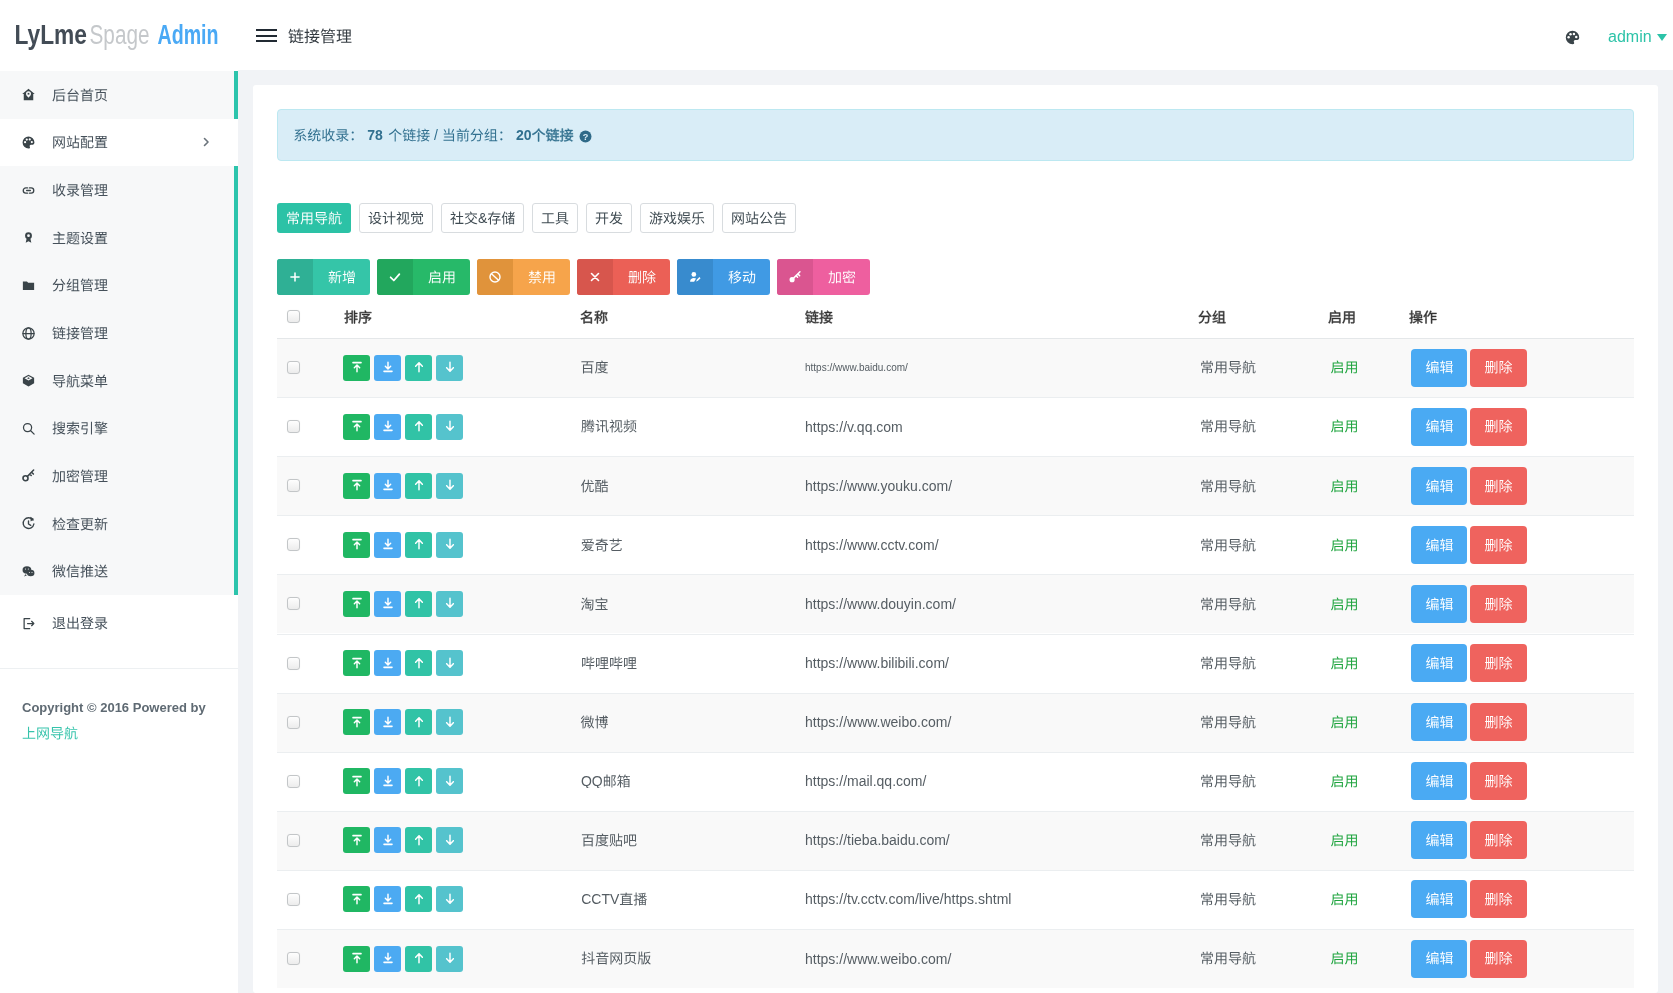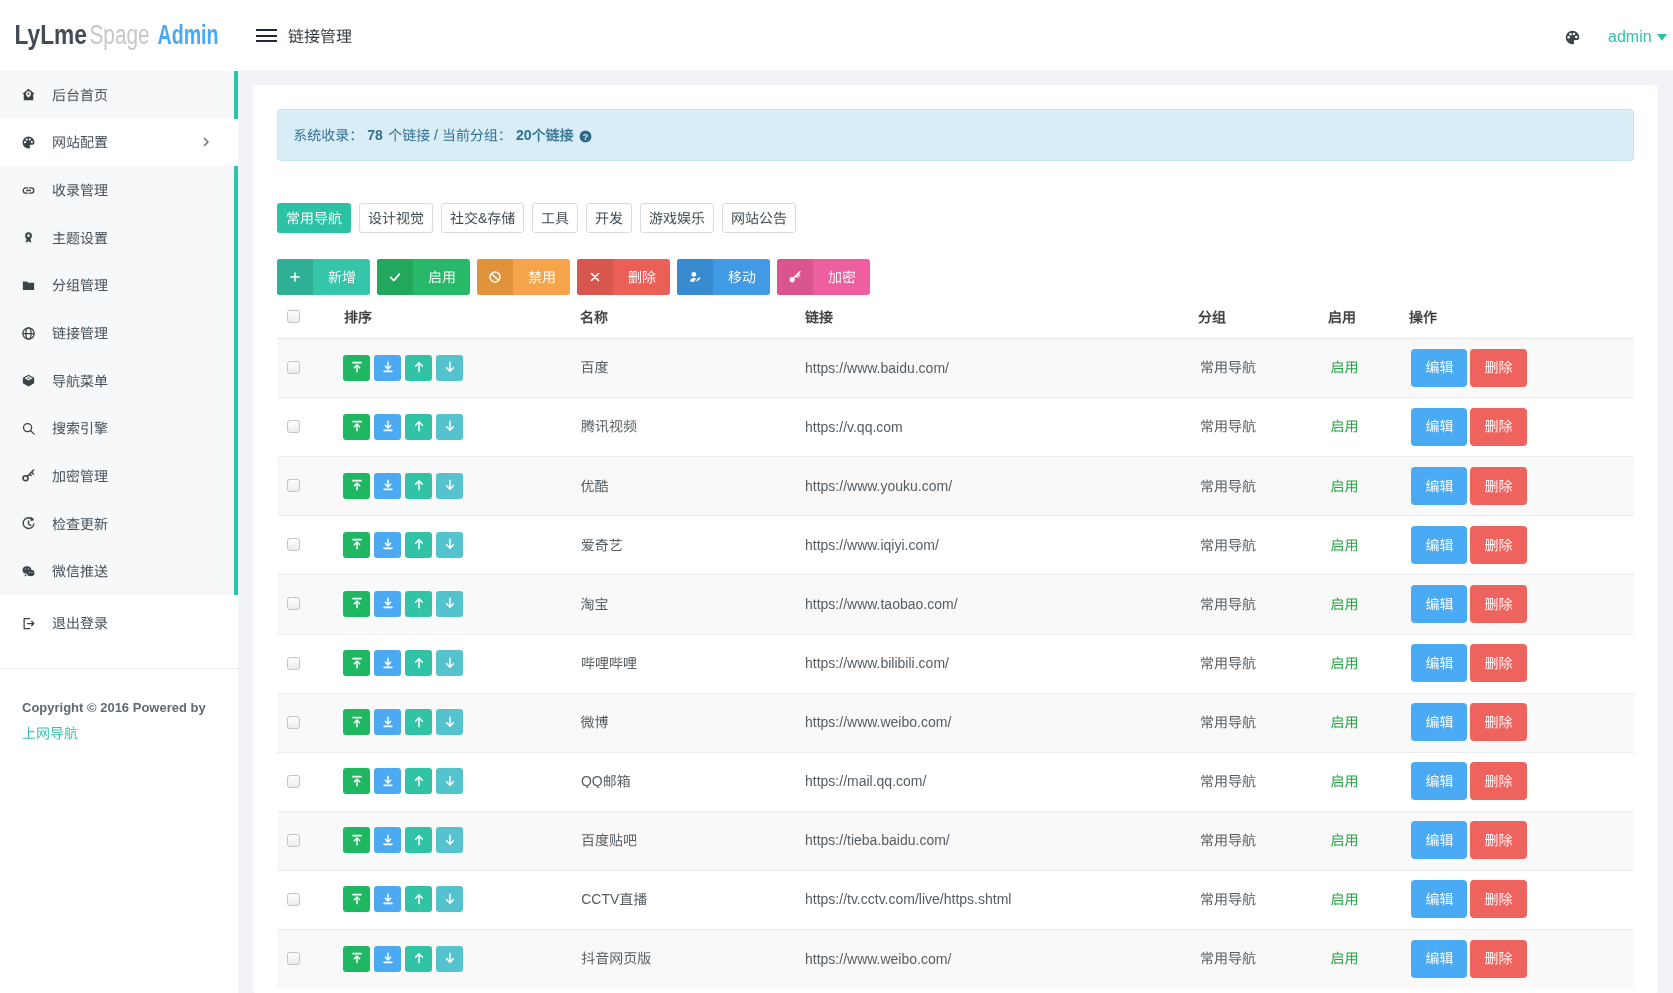--- a/index.html
+++ b/index.html
@@ -360,21 +360,21 @@
     <path d="M12 19 V6 M7 11 L12 5.5 L17 11" stroke-width="2.2"></path>
   </svg>
 <div class="a" style="left:436px;top:354.6px;width:27px;height:26px;background:#55c3cd;border-radius:3px"></div>
 <svg class="a" style="left:441.5px;top:359.1px;color:#fff" width="16" height="16" viewBox="0 0 24 24" fill="none" stroke="currentColor" stroke-width="2.00" stroke-linecap="round" stroke-linejoin="round">
     <path d="M12 5 V18 M7 13 L12 18.5 L17 13" stroke-width="2.2"></path>
   </svg>
 <svg style="position:absolute;left:580.0px;top:360.3px;color:#555d63" width="29.0" height="14" viewBox="0 0 2000 1000">
     <use href="#u767E" x="0"></use>
     <use href="#u5EA6" x="1000"></use>
   </svg>
-<div class="a" style="left:805px;top:360.6px;font-size:14px;color:#555d63;line-height:14px;white-space:nowrap">https://www.baidu.com/</div>
+<div class="a" style="left:805px;top:360.6px;font-size:10px;color:#555d63;line-height:14px;white-space:nowrap">https://www.baidu.com/</div>
 <svg style="position:absolute;left:1199.0px;top:360.3px;color:#555d63" width="58.0" height="14" viewBox="0 0 4000 1000">
     <use href="#u5E38" x="0"></use>
     <use href="#u7528" x="1000"></use>
     <use href="#u5BFC" x="2000"></use>
     <use href="#u822A" x="3000"></use>
   </svg>
 <svg style="position:absolute;left:1330.0px;top:360.3px;color:#1ea43e" width="29.0" height="14" viewBox="0 0 2000 1000">
     <use href="#u542F" x="0"></use>
     <use href="#u7528" x="1000"></use>
   </svg>
@@ -499,21 +499,21 @@
   </svg>
 <div class="a" style="left:436px;top:531.8px;width:27px;height:26px;background:#55c3cd;border-radius:3px"></div>
 <svg class="a" style="left:441.5px;top:536.3px;color:#fff" width="16" height="16" viewBox="0 0 24 24" fill="none" stroke="currentColor" stroke-width="2.00" stroke-linecap="round" stroke-linejoin="round">
     <path d="M12 5 V18 M7 13 L12 18.5 L17 13" stroke-width="2.2"></path>
   </svg>
 <svg style="position:absolute;left:580.0px;top:537.6px;color:#555d63" width="43.5" height="14" viewBox="0 0 3000 1000">
     <use href="#u7231" x="0"></use>
     <use href="#u5947" x="1000"></use>
     <use href="#u827A" x="2000"></use>
   </svg>
-<div class="a" style="left:805px;top:537.8px;font-size:14px;color:#555d63;line-height:14px;white-space:nowrap">https://www.iqiyi.com/</div>
+<div class="a" style="left:805px;top:537.8px;font-size:14px;color:#555d63;line-height:14px;white-space:nowrap">https://www.cctv.com/</div>
 <svg style="position:absolute;left:1199.0px;top:537.6px;color:#555d63" width="58.0" height="14" viewBox="0 0 4000 1000">
     <use href="#u5E38" x="0"></use>
     <use href="#u7528" x="1000"></use>
     <use href="#u5BFC" x="2000"></use>
     <use href="#u822A" x="3000"></use>
   </svg>
 <svg style="position:absolute;left:1330.0px;top:537.6px;color:#1ea43e" width="29.0" height="14" viewBox="0 0 2000 1000">
     <use href="#u542F" x="0"></use>
     <use href="#u7528" x="1000"></use>
   </svg>
@@ -545,21 +545,21 @@
     <path d="M12 19 V6 M7 11 L12 5.5 L17 11" stroke-width="2.2"></path>
   </svg>
 <div class="a" style="left:436px;top:590.9px;width:27px;height:26px;background:#55c3cd;border-radius:3px"></div>
 <svg class="a" style="left:441.5px;top:595.4px;color:#fff" width="16" height="16" viewBox="0 0 24 24" fill="none" stroke="currentColor" stroke-width="2.00" stroke-linecap="round" stroke-linejoin="round">
     <path d="M12 5 V18 M7 13 L12 18.5 L17 13" stroke-width="2.2"></path>
   </svg>
 <svg style="position:absolute;left:580.0px;top:596.7px;color:#555d63" width="29.0" height="14" viewBox="0 0 2000 1000">
     <use href="#u6DD8" x="0"></use>
     <use href="#u5B9D" x="1000"></use>
   </svg>
-<div class="a" style="left:805px;top:596.9px;font-size:14px;color:#555d63;line-height:14px;white-space:nowrap">https://www.taobao.com/</div>
+<div class="a" style="left:805px;top:596.9px;font-size:14px;color:#555d63;line-height:14px;white-space:nowrap">https://www.douyin.com/</div>
 <svg style="position:absolute;left:1199.0px;top:596.7px;color:#555d63" width="58.0" height="14" viewBox="0 0 4000 1000">
     <use href="#u5E38" x="0"></use>
     <use href="#u7528" x="1000"></use>
     <use href="#u5BFC" x="2000"></use>
     <use href="#u822A" x="3000"></use>
   </svg>
 <svg style="position:absolute;left:1330.0px;top:596.7px;color:#1ea43e" width="29.0" height="14" viewBox="0 0 2000 1000">
     <use href="#u542F" x="0"></use>
     <use href="#u7528" x="1000"></use>
   </svg>

